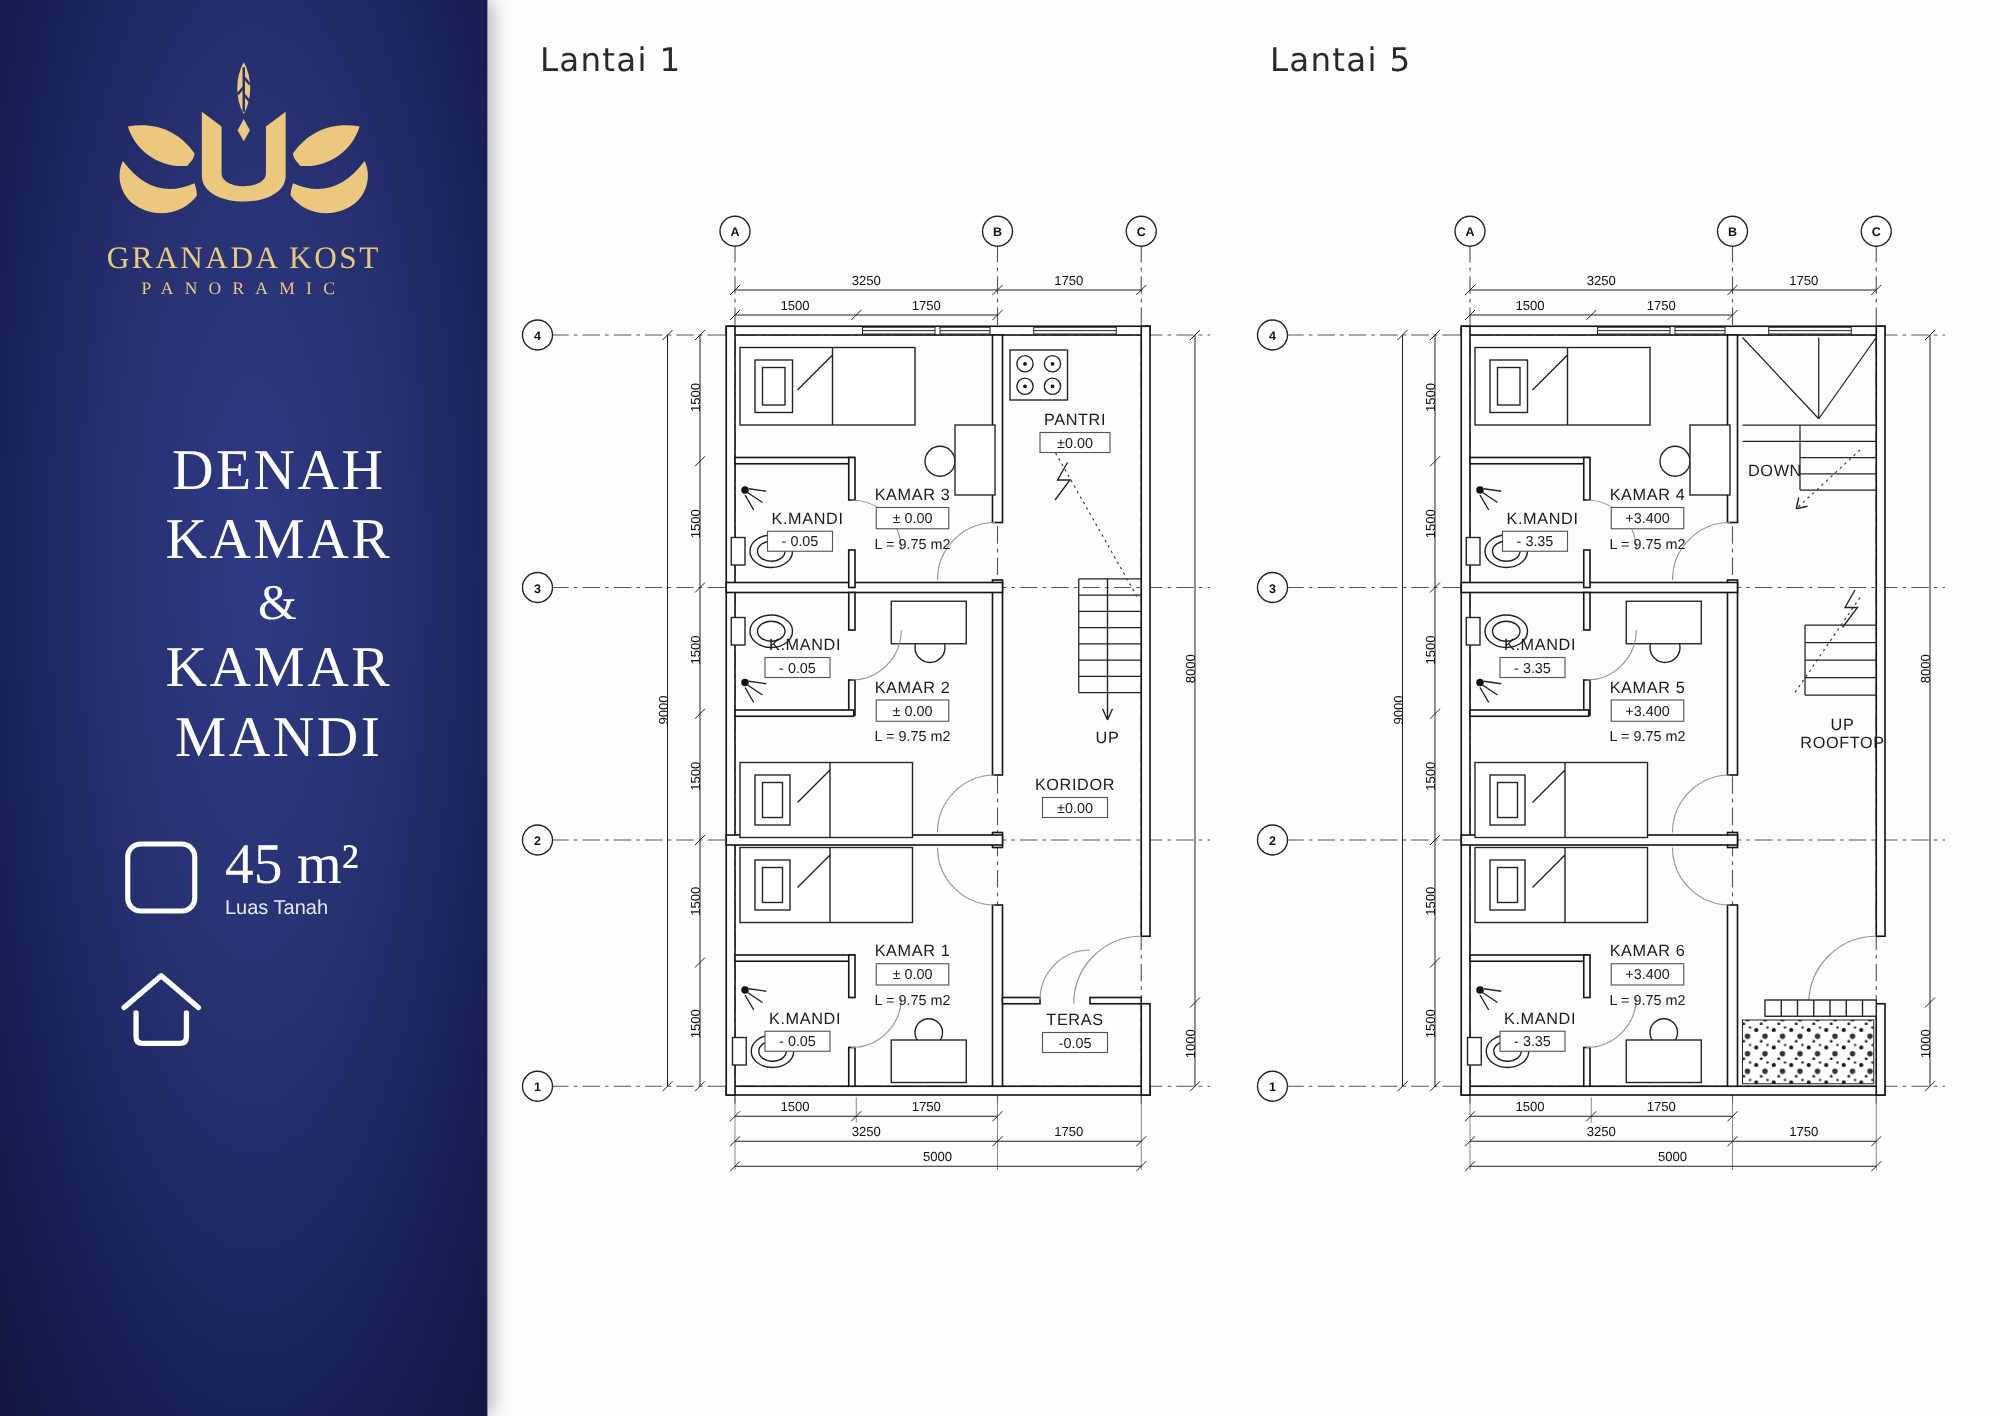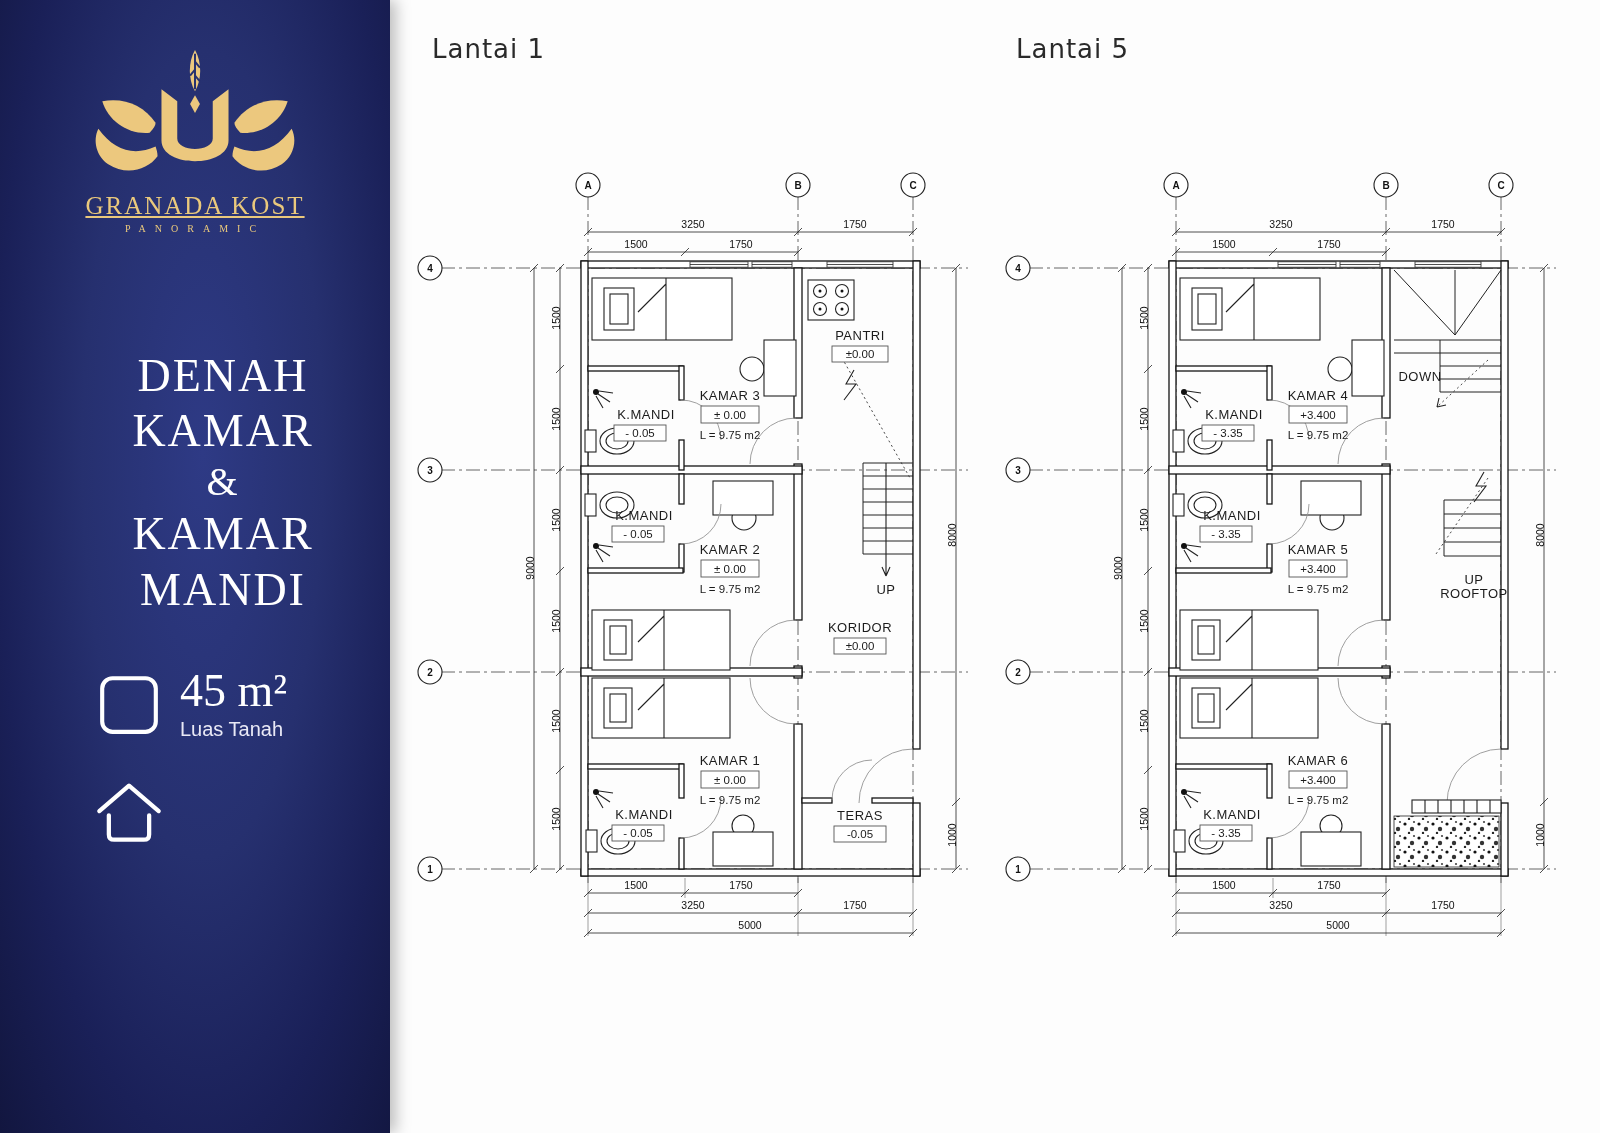--- a/index.html
+++ b/index.html
@@ -4,35 +4,35 @@
 <style>
   html,body{margin:0;padding:0;background:#ffffff;}
   .app{position:relative;width:1600px;height:1133px;background:#fdfdfd;overflow:hidden;
        font-family:"Liberation Sans",sans-serif;}
   
   .sidebar{position:absolute;left:0;top:0;width:390px;height:1133px;
     background:radial-gradient(ellipse at 52% 40%, #2e3a85 0%, #26306f 42%, #1a2058 72%, #12163f 100%);
     box-shadow:6px 0 14px rgba(0,0,0,.25);color:#fff;}
   .logo-wrap{position:absolute;left:0;top:42px;width:390px;text-align:center;}
   .brand-name{margin-top:6px;font-family:"Liberation Serif",serif;font-size:25px;
-    letter-spacing:2px;color:#eac97c;text-decoration:underline;}
-  .brand-tag{margin-top:3px;font-family:"Liberation Serif",serif;font-size:10px;
+    letter-spacing:2px;color:#eac97c;}
+  .brand-tag{margin-top:3px;font-family:"Liberation Serif",serif;font-size:14px;
     letter-spacing:9px;color:#eac97c;}
   .brand-loc{margin-top:4px;font-family:"Liberation Serif",serif;font-size:19px;
     letter-spacing:7px;color:#eac97c;}
   .heading{position:absolute;left:0;top:348px;width:390px;text-align:center;
     font-family:"Liberation Serif",serif;font-weight:400;color:#ffffff;
     font-size:46px;line-height:1.2;letter-spacing:2px;padding-left:28px;}
   .heading .amp{font-size:40px;}
   .stats{position:absolute;left:92px;top:668px;width:280px;}
   .stat{display:flex;align-items:center;margin-bottom:34px;}
   .stat .icon{width:74px;flex:0 0 74px;}
   .stat .txt{margin-left:14px;}
   .stat-value{font-family:"Liberation Serif",serif;font-size:46px;color:#fff;line-height:1;}
-  .stat-label{font-size:20px;color:#e9e9f6;margin-top:4px;}
+  .stat-label{font-size:16px;color:#e9e9f6;margin-top:4px;}
   
   .plan-title{position:absolute;font-family:"DejaVu Sans",sans-serif;font-size:26px;
     color:#2a2a2a;letter-spacing:1px;}
   #title1{left:432px;top:34px;} #title2{left:1016px;top:34px;}
   .plan{position:absolute;width:580px;height:800px;}
   #plan1{left:408px;top:148px;} #plan2{left:996px;top:148px;}
   
   .gl{stroke:#555;stroke-width:.9;stroke-dasharray:14 4 3 4;fill:none;}
   .dim{stroke:#222;stroke-width:.8;fill:none;}
   .dimx{stroke:#777;stroke-width:.7;fill:none;}

